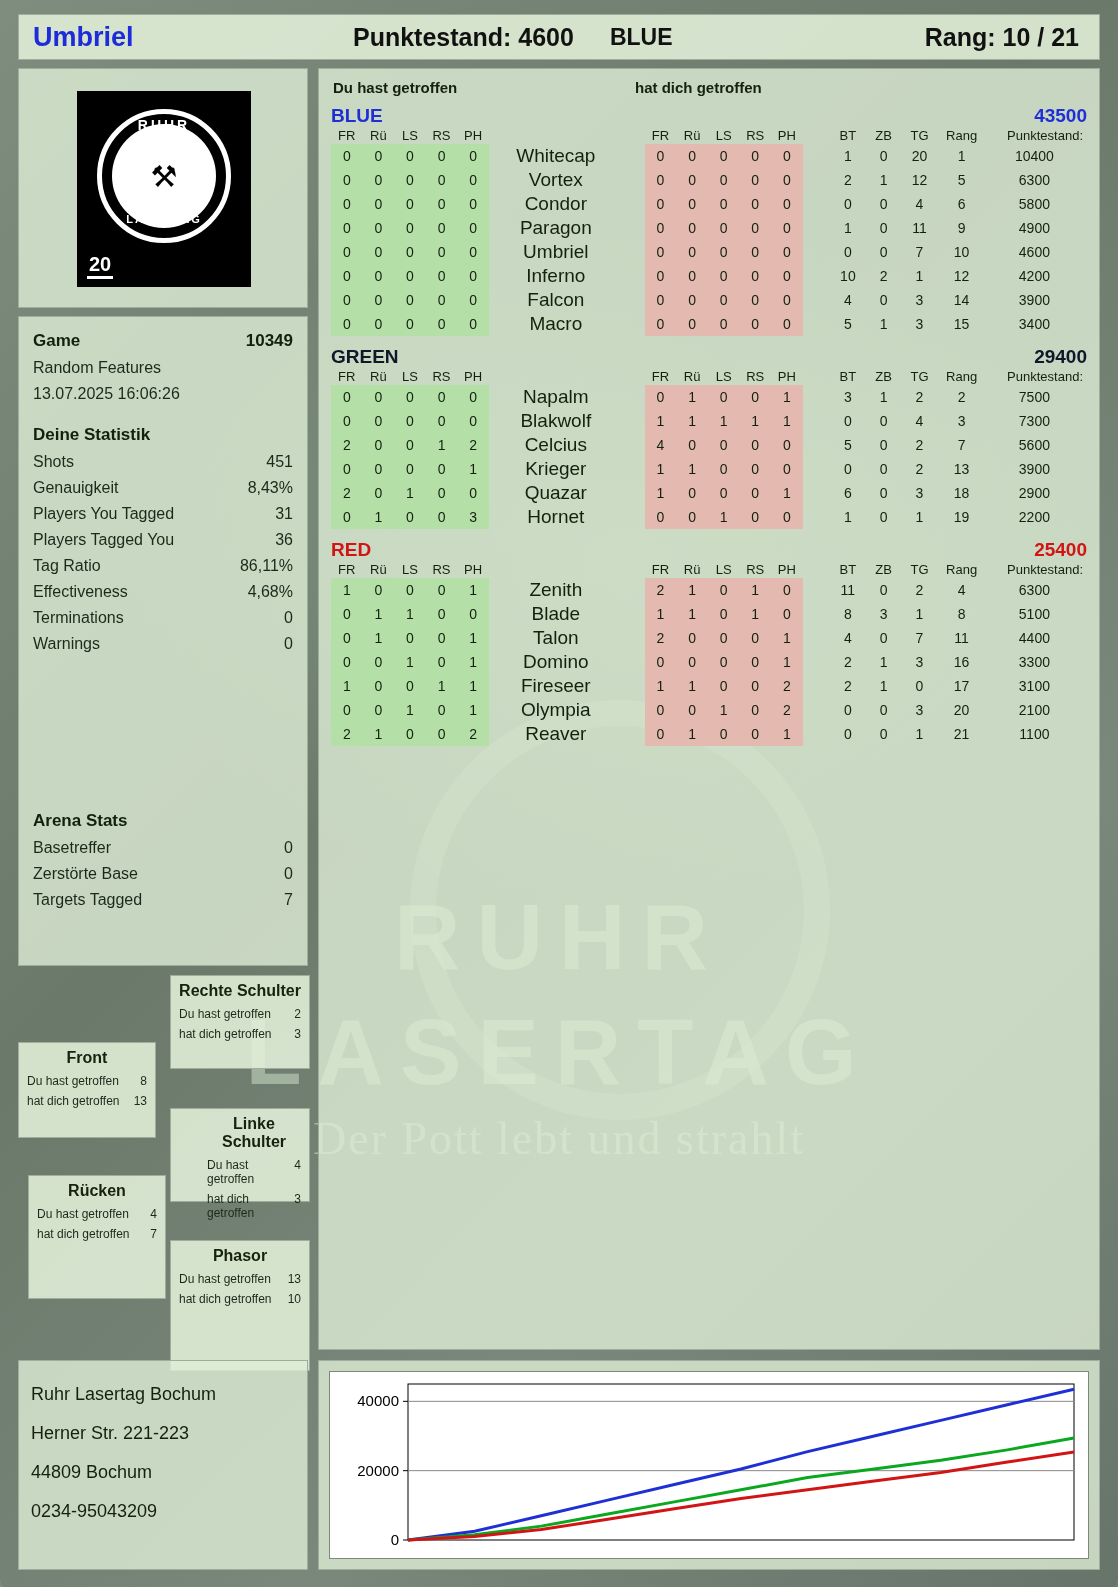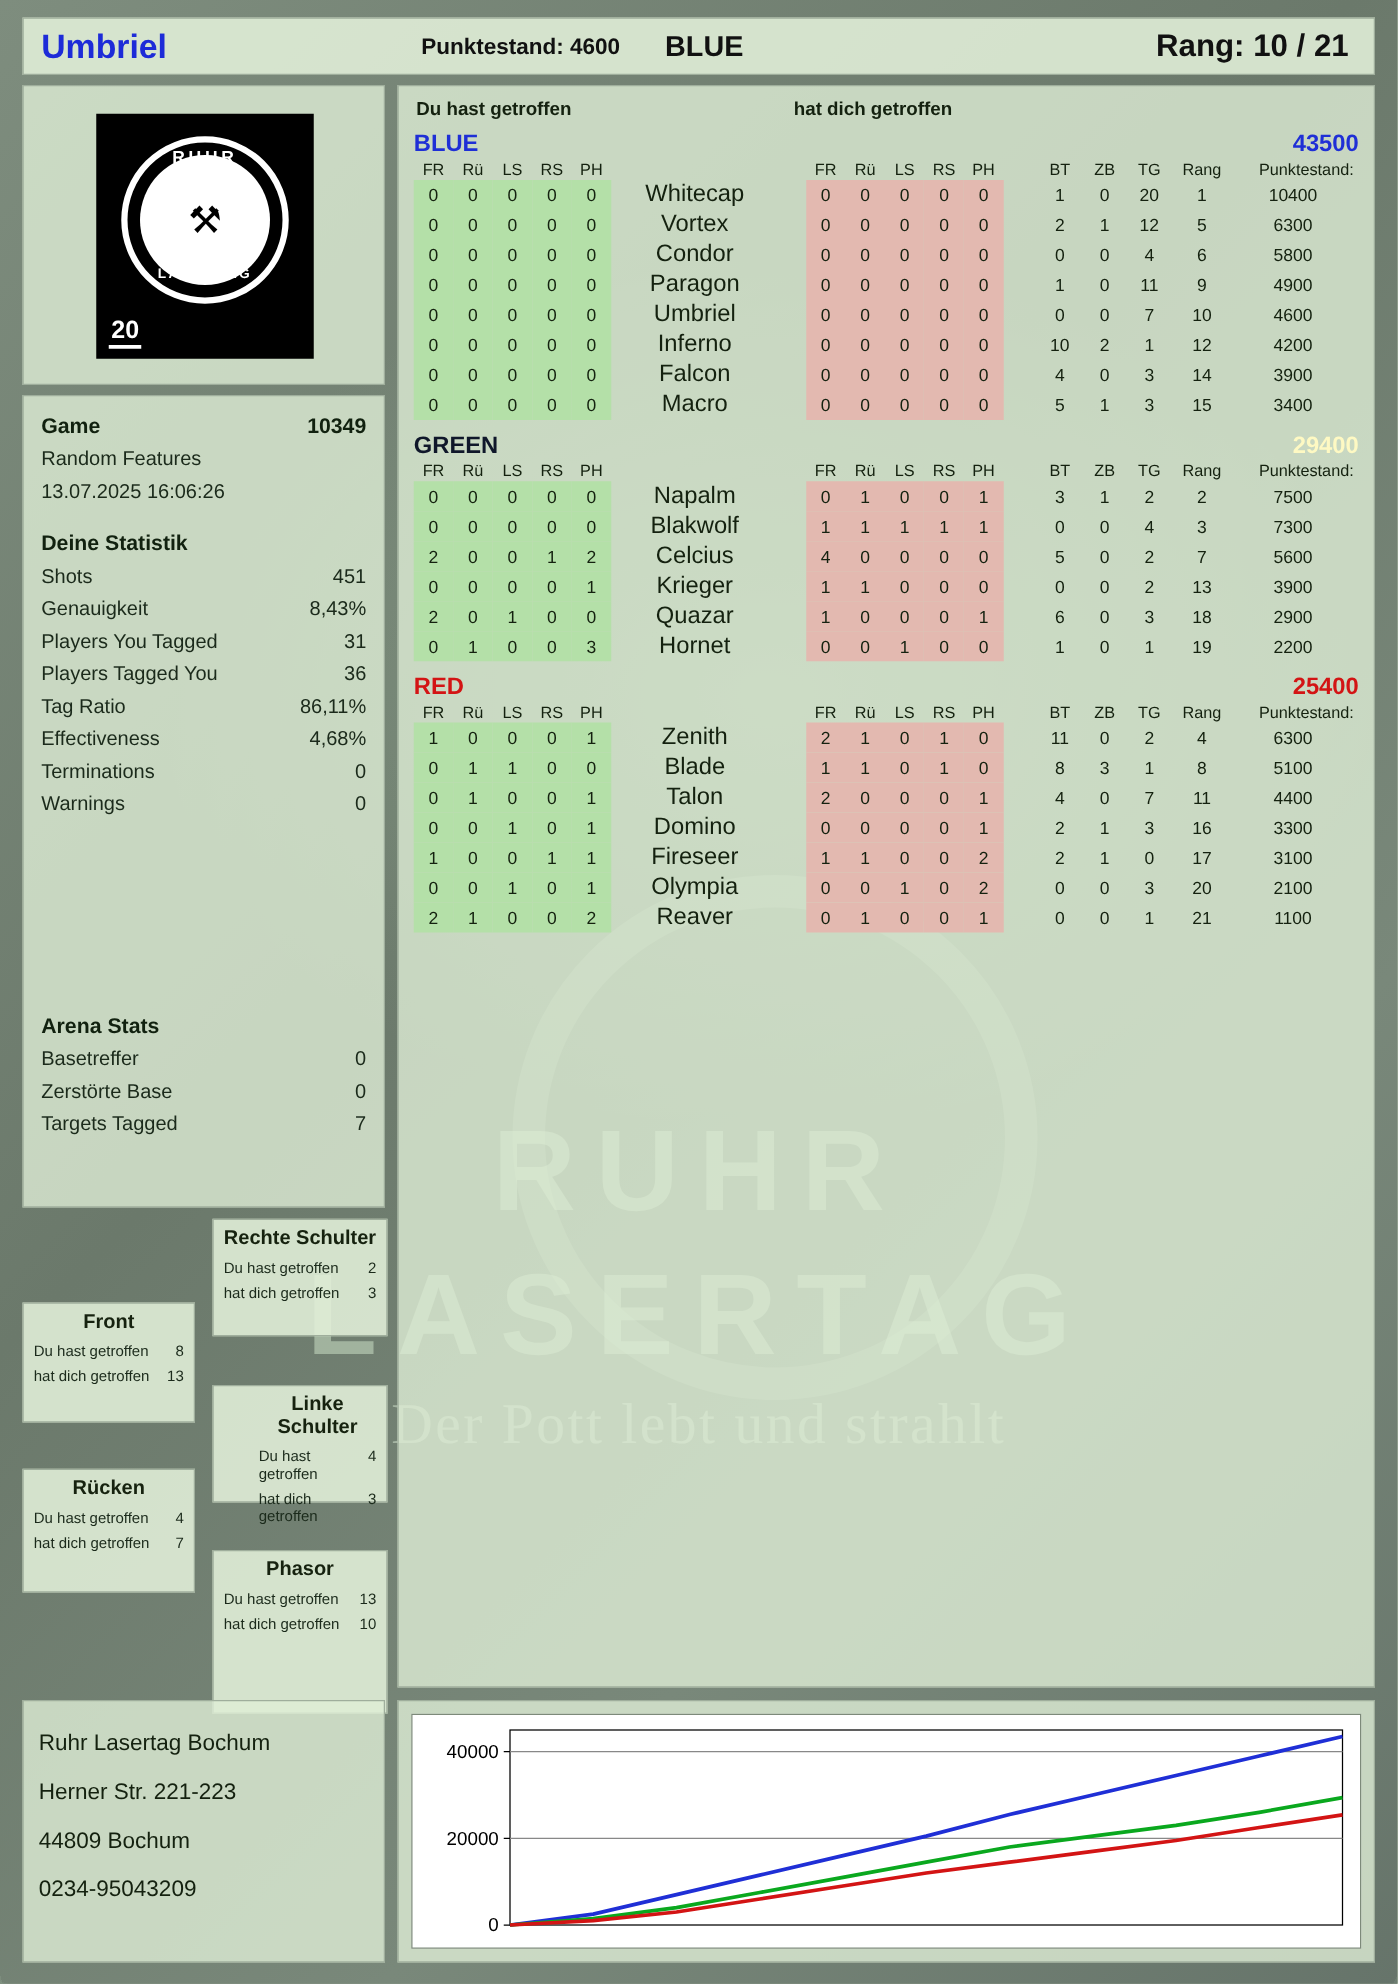--- a/index.html
+++ b/index.html
@@ -48,21 +48,21 @@
     background: rgba(223,238,214,0.80);
     border: 1px solid #9fae9c;
   }
 
   
   #header { left:18px; top:14px; width:1082px; height:46px; background:rgba(226,240,218,0.88); }
   #header .hdr-inner{ display:flex; align-items:center; height:100%; }
   #player-name{
     width:300px; padding-left:14px; color:#1d2bd8; font-size:27px; font-weight:bold;
   }
-  #score-text{ font-size:18px; font-weight:bold; color:#111; margin-left:18px;text-align:right;}
+  #score-text{ font-size:25px; font-weight:bold; color:#111; margin-left:34px;text-align:right;}
   #team-text{ font-size:23px; font-weight:bold; color:#111; margin-left:36px;}
   #rank-text{ font-size:25px; font-weight:bold; color:#111; margin-left:auto; padding-right:20px;}
 
   
   #logo-panel{ left:18px; top:68px; width:290px; height:240px; }
   .logo-box{
     position:absolute; left:58px; top:22px; width:174px; height:196px; background:#000;
     color:#fff; font-family:"Liberation Sans",sans-serif;
   }
   .logo-ring{
@@ -88,21 +88,21 @@
   
   .part{
     position:absolute; background:rgba(226,240,218,0.88); border:1px solid #9fae9c;
     padding:6px 8px;
   }
   .part .t{ text-align:center; font-weight:bold; font-size:16px; color:#16220f; margin-bottom:4px;}
   .part .l{ display:flex; justify-content:space-between; font-size:12px; color:#1b2a1b; padding:3px 0;}
   #part-rs{ left:170px; top:975px; width:140px; height:94px; }
   #part-front{ left:18px; top:1042px; width:138px; height:96px; }
   #part-ls{ left:170px; top:1108px; width:140px; height:94px;padding-left:36px; }
-  #part-back{ left:18px; top:1175px; width:138px; height:99px; }
+  #part-back{ left:28px; top:1175px; width:138px; height:124px; }
   #part-ph{ left:170px; top:1240px; width:140px; height:131px; }
 
   #contact-panel{ left:18px; top:1360px; width:290px; height:210px; padding:14px 12px; }
   .contact-line{ font-size:18px; color:#14210f; padding:9px 0; }
 
   
   #score-panel{ left:318px; top:68px; width:782px; height:1282px; }
   .col-hdr{ font-size:15px; font-weight:bold; color:#14210f; }
   #hdr-you{ position:absolute; left:14px; top:10px; }
   #hdr-them{ position:absolute; left:316px; top:10px; }
@@ -470,21 +470,21 @@
               <td class="statc">3</td>
               <td class="rankc">15</td>
               <td class="ptsc">3400</td>
             </tr>
           </tbody>
         </table>
       </div>
       <div style="height: 10px;"></div>
       <div class="teamhead">
         <span class="teamname" style="color: #0f172a;">GREEN</span>
-        <span class="teampts" style="color: #fef9c3;">29400</span>
+        <span class="teampts" style="color: #0f172a;">29400</span>
       </div>
       <div class="tblwrap">
         <table class="grid">
           <thead>
             <tr>
               <th class="cw">FR</th>
               <th class="cw">Rü</th>
               <th class="cw">LS</th>
               <th class="cw">RS</th>
               <th class="cw">PH</th>

